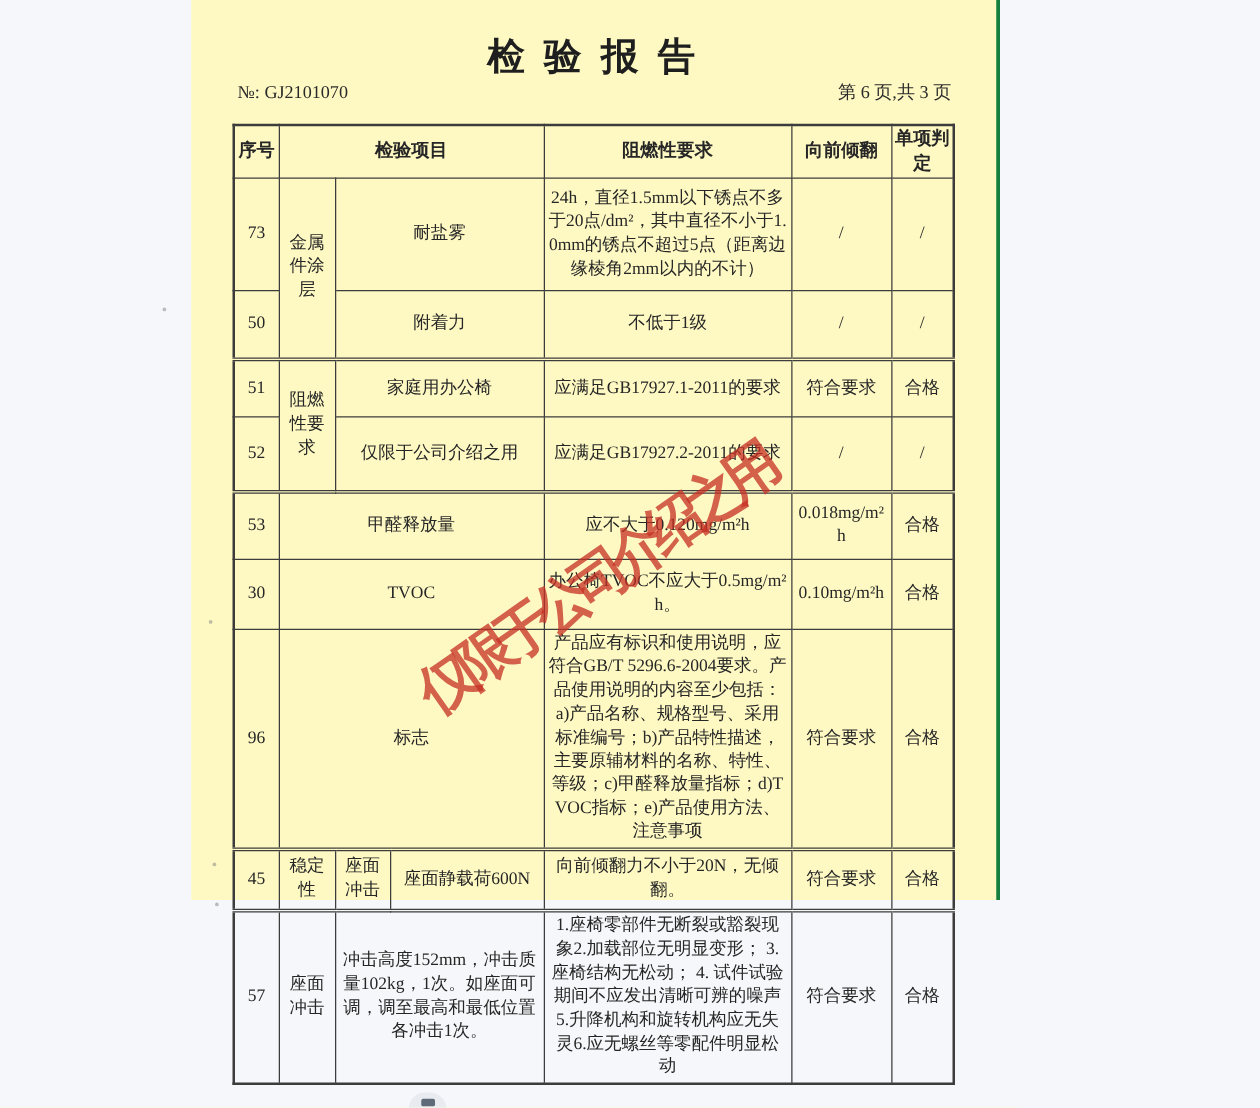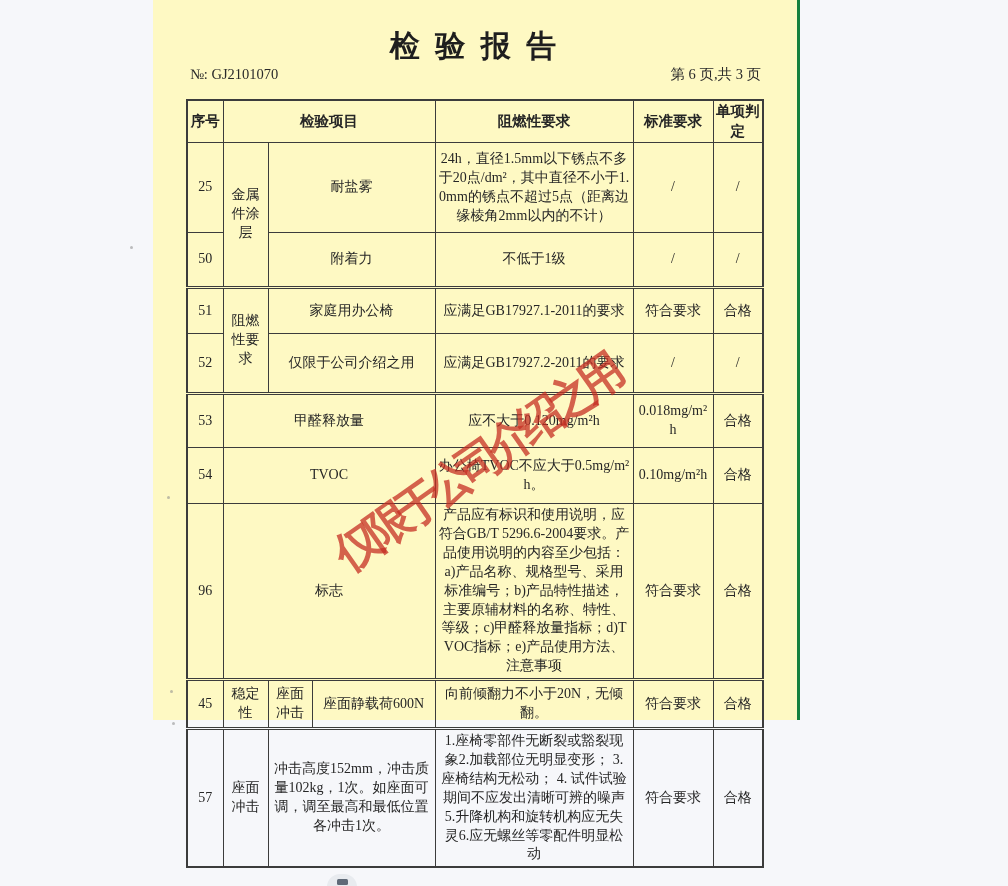--- a/index.html
+++ b/index.html
@@ -87,26 +87,26 @@
           <col style="width:198px">
           <col style="width:80px">
         <col style="width:50px">
       </colgroup>
 
       <tbody>
           <tr class="hdr">
         <td>序号</td>
         <td colspan="3">检验项目</td>
         <td>阻燃性要求</td>
-        <td>标准要求</td>
+        <td>向前倾翻</td>
         <td>单项判定</td>
       </tr>
 
       <tr class="h49">
-        <td>25</td>
+        <td>73</td>
         <td rowspan="2">金属件涂层</td>
         <td colspan="2">耐盐雾</td>
         <td class="left">24h，直径1.5mm以下锈点不多于20点/dm²，其中直径不小于1.0mm的锈点不超过5点（距离边缘棱角2mm以内的不计）</td>
         <td>/</td>
         <td>/</td>
       </tr>
 
       <tr class="h50">
         <td>50</td>
         <td colspan="2">附着力</td>
@@ -134,21 +134,21 @@
 
       <tr class="h53 sec">
         <td>53</td>
         <td colspan="3">甲醛释放量</td>
         <td>应不大于0.120mg/m²h</td>
         <td class="itemwrap">0.018mg/m²h</td>
         <td>合格</td>
       </tr>
 
       <tr class="h54">
-        <td>54</td>
+        <td>30</td>
         <td colspan="3">TVOC</td>
         <td class="left">办公椅TVOC不应大于0.5mg/m²h。</td>
         <td class="itemwrap">0.10mg/m²h</td>
         <td>合格</td>
       </tr>
 
       <tr class="h55">
         <td>96</td>
         <td colspan="3">标志</td>
         <td class="left">产品应有标识和使用说明，应符合GB/T 5296.6-2004要求。产品使用说明的内容至少包括：a)产品名称、规格型号、采用标准编号；b)产品特性描述，主要原辅材料的名称、特性、等级；c)甲醛释放量指标；d)TVOC指标；e)产品使用方法、注意事项</td>

